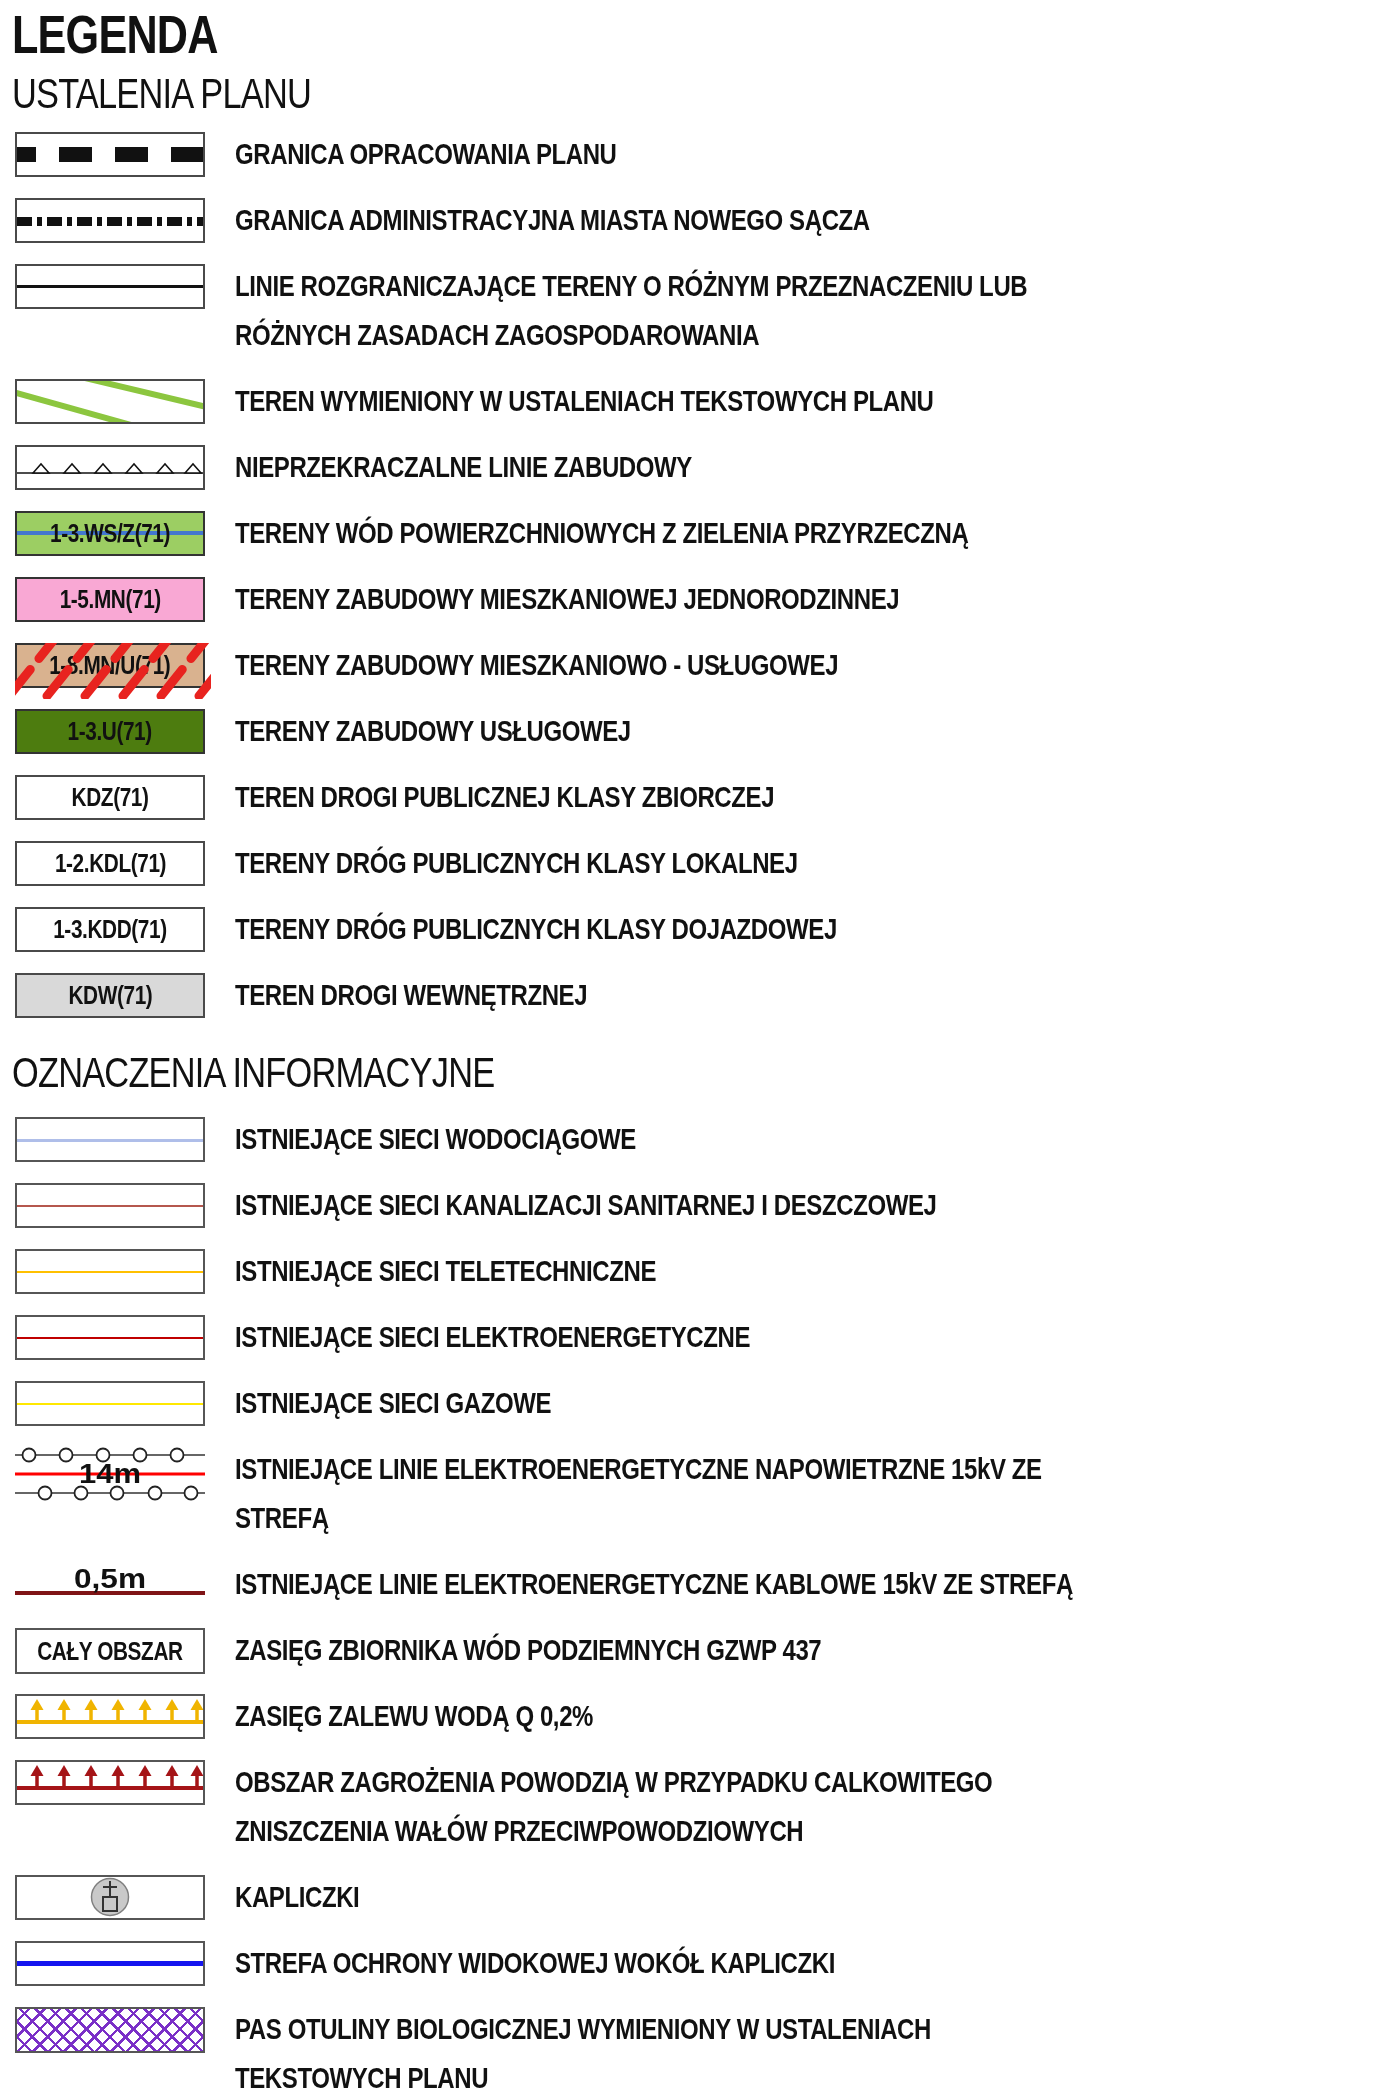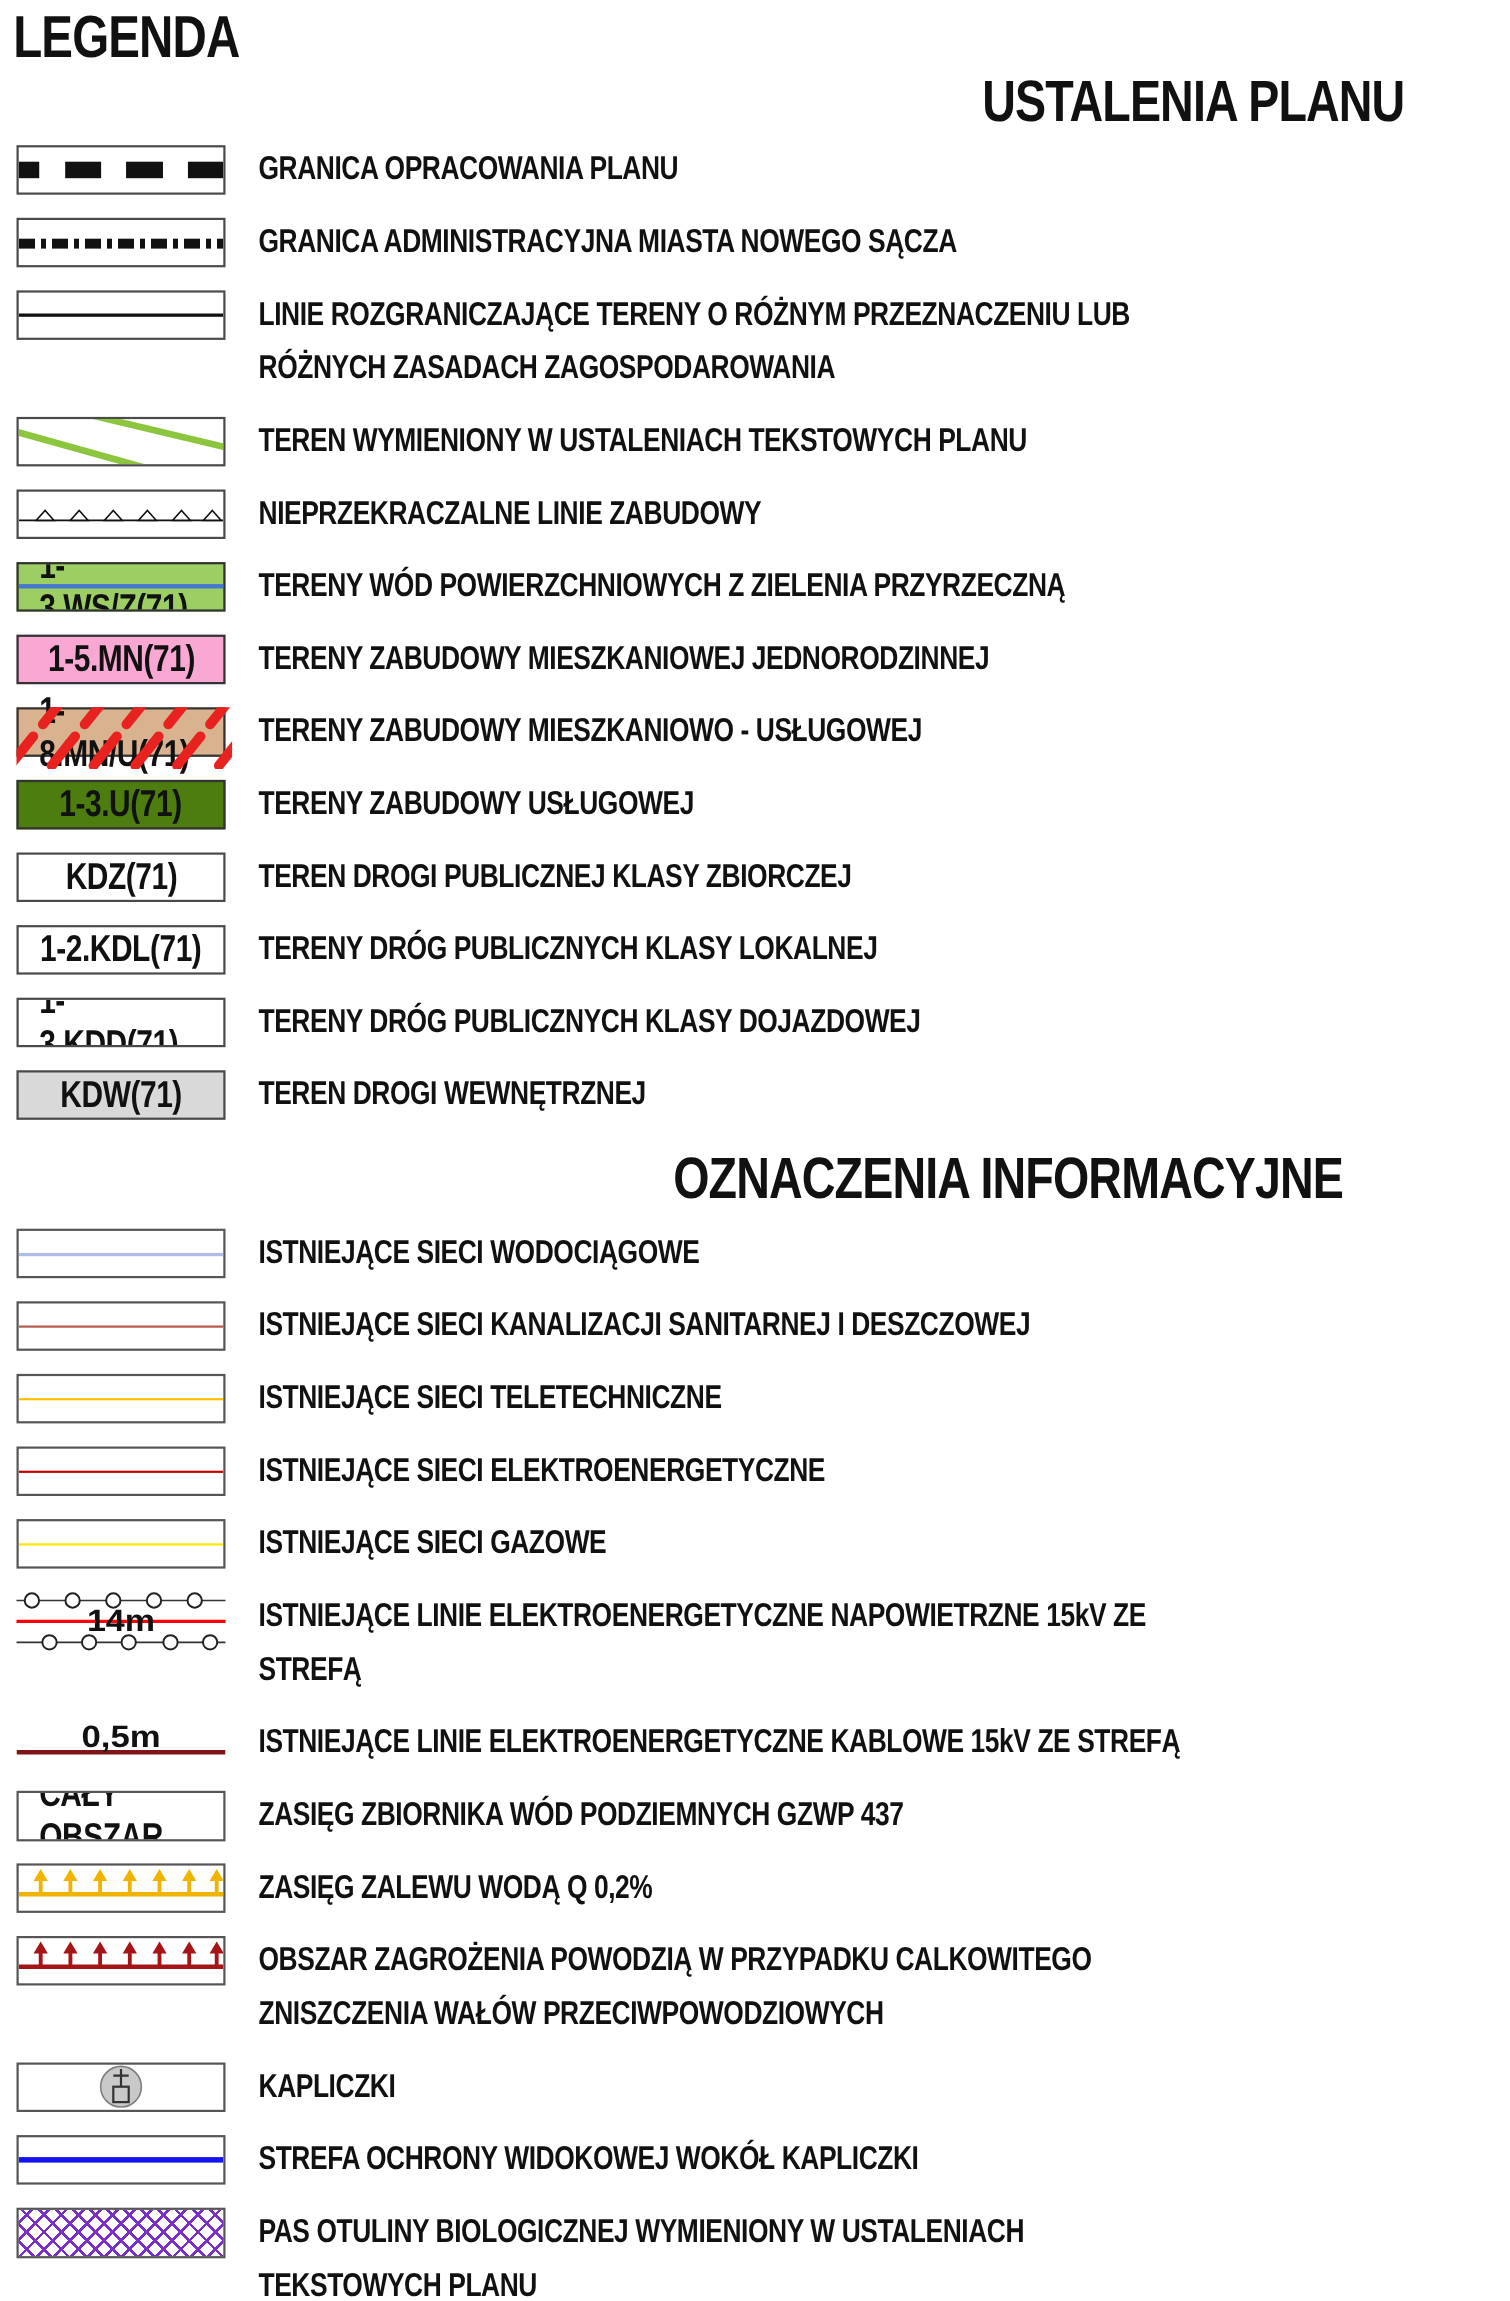--- a/index.html
+++ b/index.html
@@ -8,39 +8,39 @@
     font-family:"Liberation Sans", sans-serif;color:#111;
     -webkit-font-smoothing:antialiased;
   }
   .page{padding-top:6px;}
   .cond{display:inline-block;transform:scaleX(.8);transform-origin:0 50%;}
   .cond.center{transform-origin:50% 50%;}
   h1.title{
     margin:0 0 4px 12px;font-size:54px;line-height:56px;font-weight:bold;letter-spacing:-1px;
   }
   h2.section{
-    margin:8px 0 16px 12px;font-size:53px;line-height:46px;font-weight:bold;letter-spacing:-1px;text-align:right;
+    margin:8px 0 16px 12px;font-size:43px;line-height:46px;font-weight:normal;letter-spacing:-1px;
   }
   h2.section.info-hdr{margin:30px 0 22px 12px;}
   .row{display:flex;align-items:flex-start;margin:0 0 20px 15px;}
   .row.xtra-gap{margin-top:14px;}
   .swatch-wrap{width:190px;flex:0 0 190px;}
   .sw{
     height:45px;border:2px solid #4a4a4a;background:#fff;
     box-sizing:border-box;position:relative;overflow:hidden;
   }
   .sw.noborder{border:none;overflow:visible;background:transparent;}
   .label{
     margin-left:30px;margin-top:-3px;font-weight:bold;font-size:30px;line-height:49px;
     white-space:pre-line;letter-spacing:-0.5px;
   }
   .code{
     position:absolute;left:0;top:0;right:0;bottom:0;z-index:2;
     display:flex;align-items:center;justify-content:center;
-    font-weight:bold;font-size:34px;letter-spacing:-0.5px;
+    font-weight:bold;font-size:26px;letter-spacing:-0.5px;
   }
   .hline{position:absolute;left:0;right:0;}
   .stripes{position:absolute;left:-2px;top:-2px;z-index:3;}
   svg{display:block;}
 </style>
 </head>
 <body>
 
 <div class="page">
   <h1 class="title"><span class="cond">LEGENDA</span></h1>

